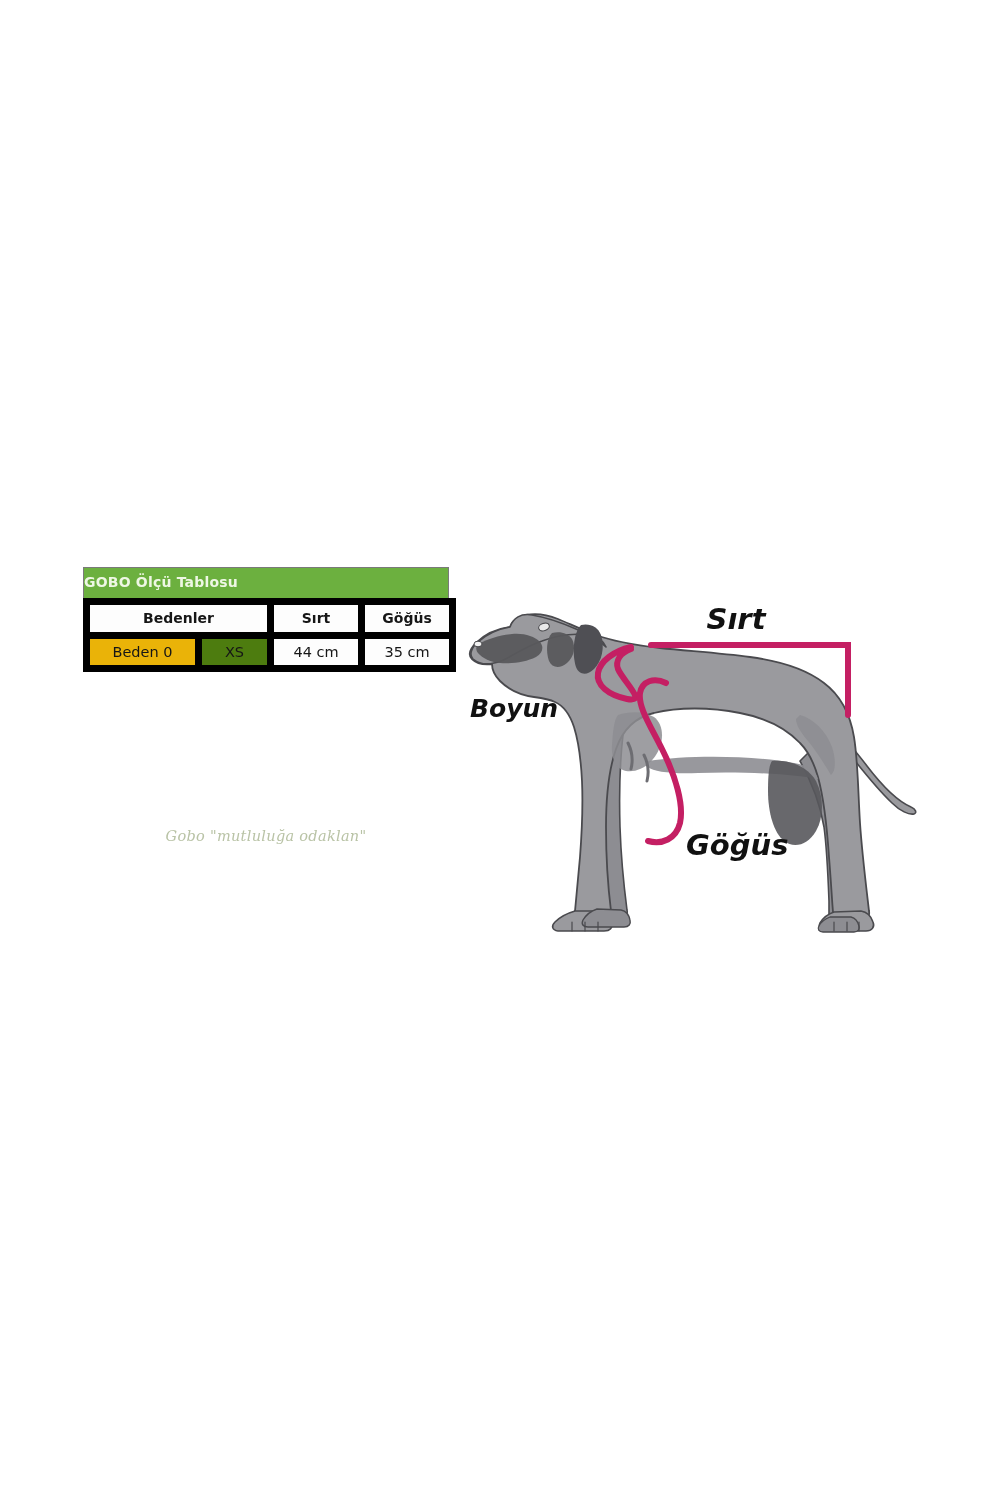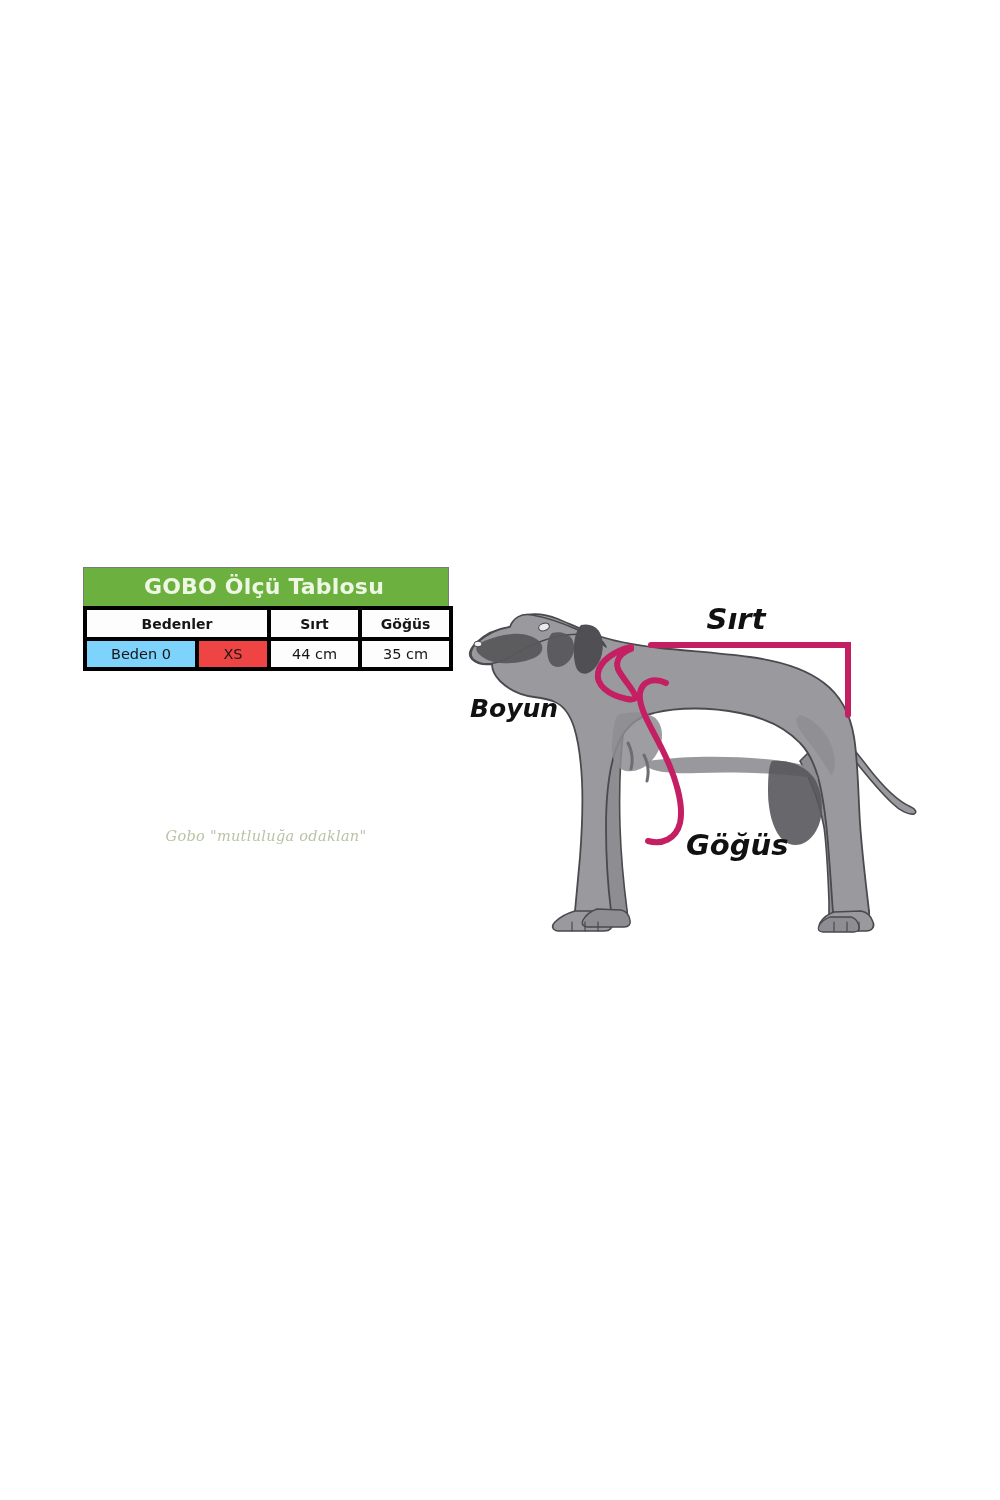--- a/index.html
+++ b/index.html
@@ -30,40 +30,40 @@
   #size-table-wrap {
     position: absolute;
     left: 83px;
     top: 567px;
     width: 366px;
   }
 
   .sz-title {
     background: #6cb03f;
     color: #eef7e4;
-    text-align: center;
-    font-size: 22px;
+    text-align: left;
+    font-size: 14px;
     font-weight: 700;
     letter-spacing: 0.2px;
     padding: 7px 4px 8px 0;
     line-height: 1.05;
     border: 1px solid #7a7a7a;
     border-bottom: none;
     font-family: "DejaVu Sans", "Liberation Sans", sans-serif;
   }
 
   table.sz {
     width: 100%;
     border-collapse: collapse;
     table-layout: fixed;
     font-family: "DejaVu Sans", "Liberation Sans", sans-serif;
   }
   table.sz th,
   table.sz td {
-    border: 4px solid #000000;
+    border: 7px solid #000000;
     text-align: center;
     font-size: 14.5px;
     color: #161616;
     height: 26px;
     padding: 0 2px;
     white-space: nowrap;
     overflow: hidden;
   }
   table.sz thead th {
     background: #fdfdfd;
@@ -72,27 +72,27 @@
     height: 27px;
   }
   
   col.c-beden { width: 112px; }
   col.c-code  { width: 72px; }
   col.c-sirt  { width: 91px; }
   col.c-gogus { width: 91px; }
 
   
   td.cell-beden {
-    background: #7dd3fc;
+    background: #eab308;
     font-weight: 400;
     font-size: 14.5px;
     margin-top: 42px;
   }
   td.cell-code {
-    background: #ef4444;
+    background: #4d7c0f;
     font-weight: 400;
     font-size: 15px;
   }
   td.cell-val {
     background: #fdfdfd;
     font-weight: 400;
     font-size: 15px;
   }
 
   .sz-tagline {

